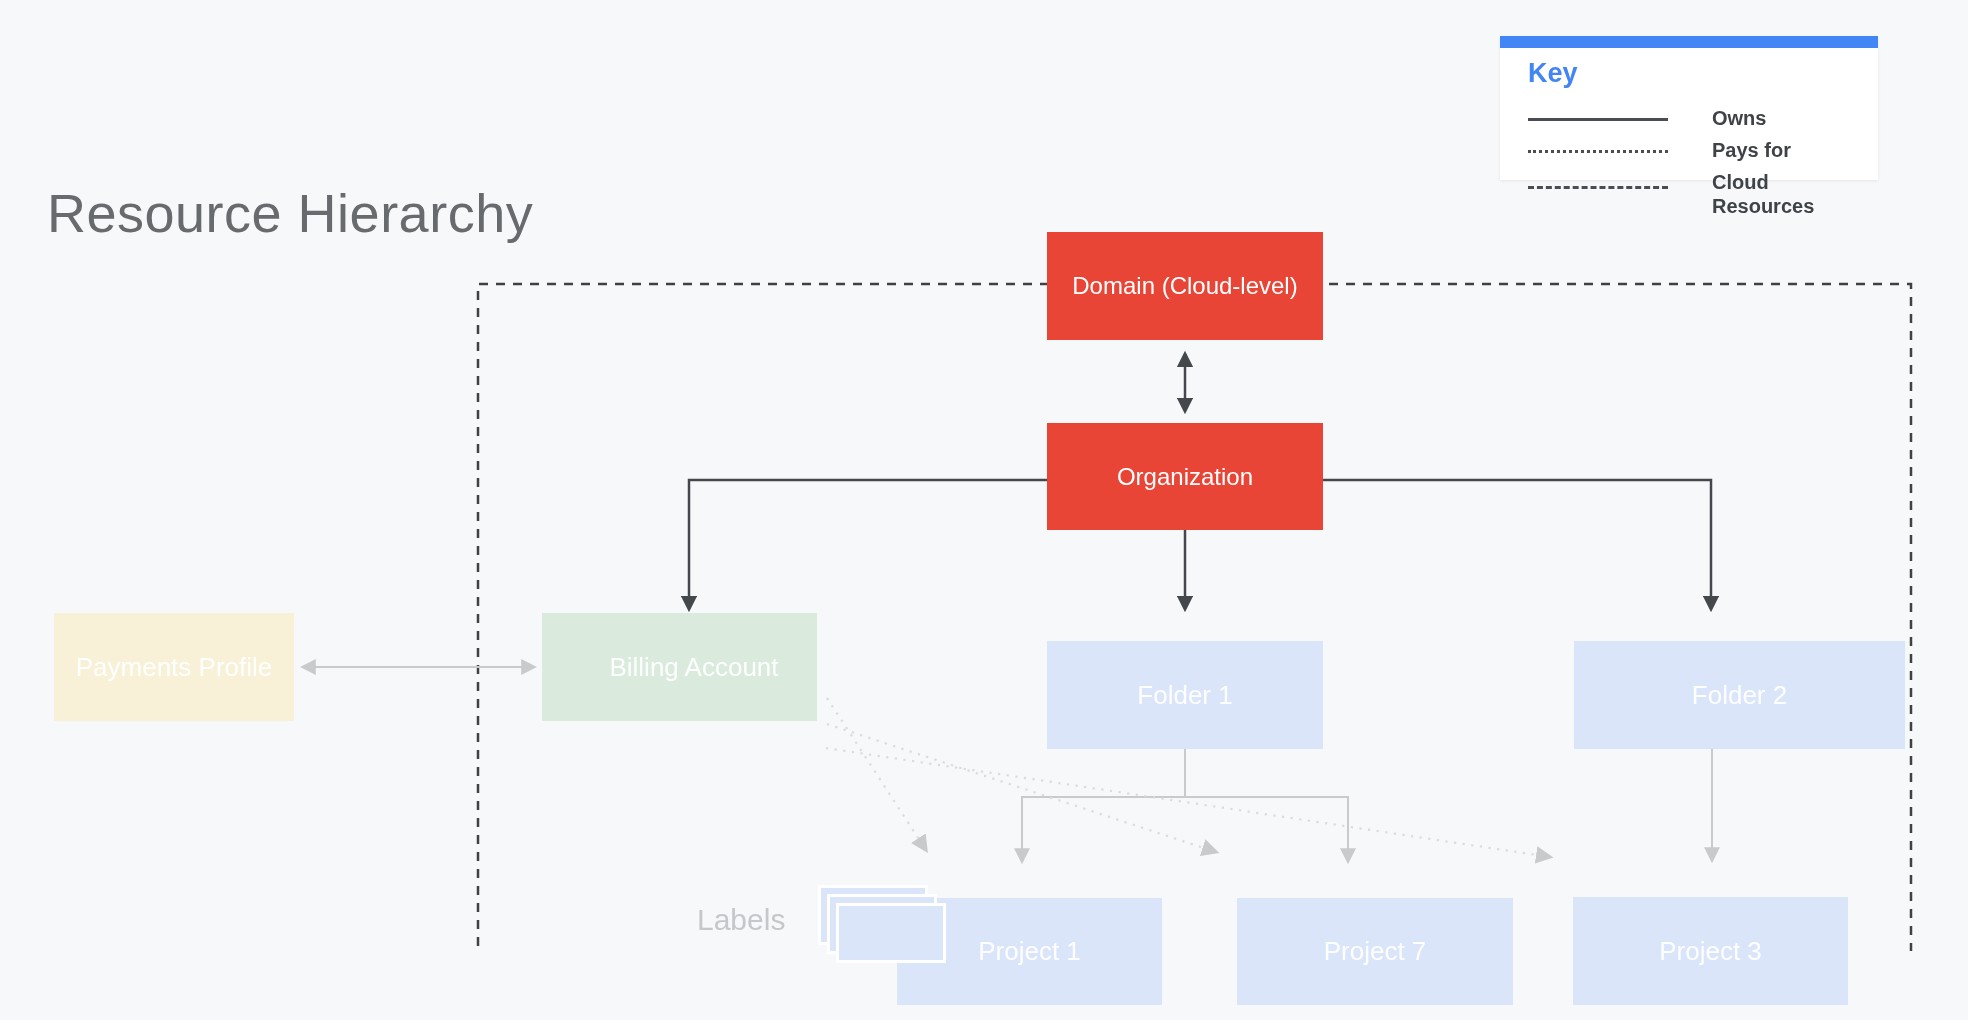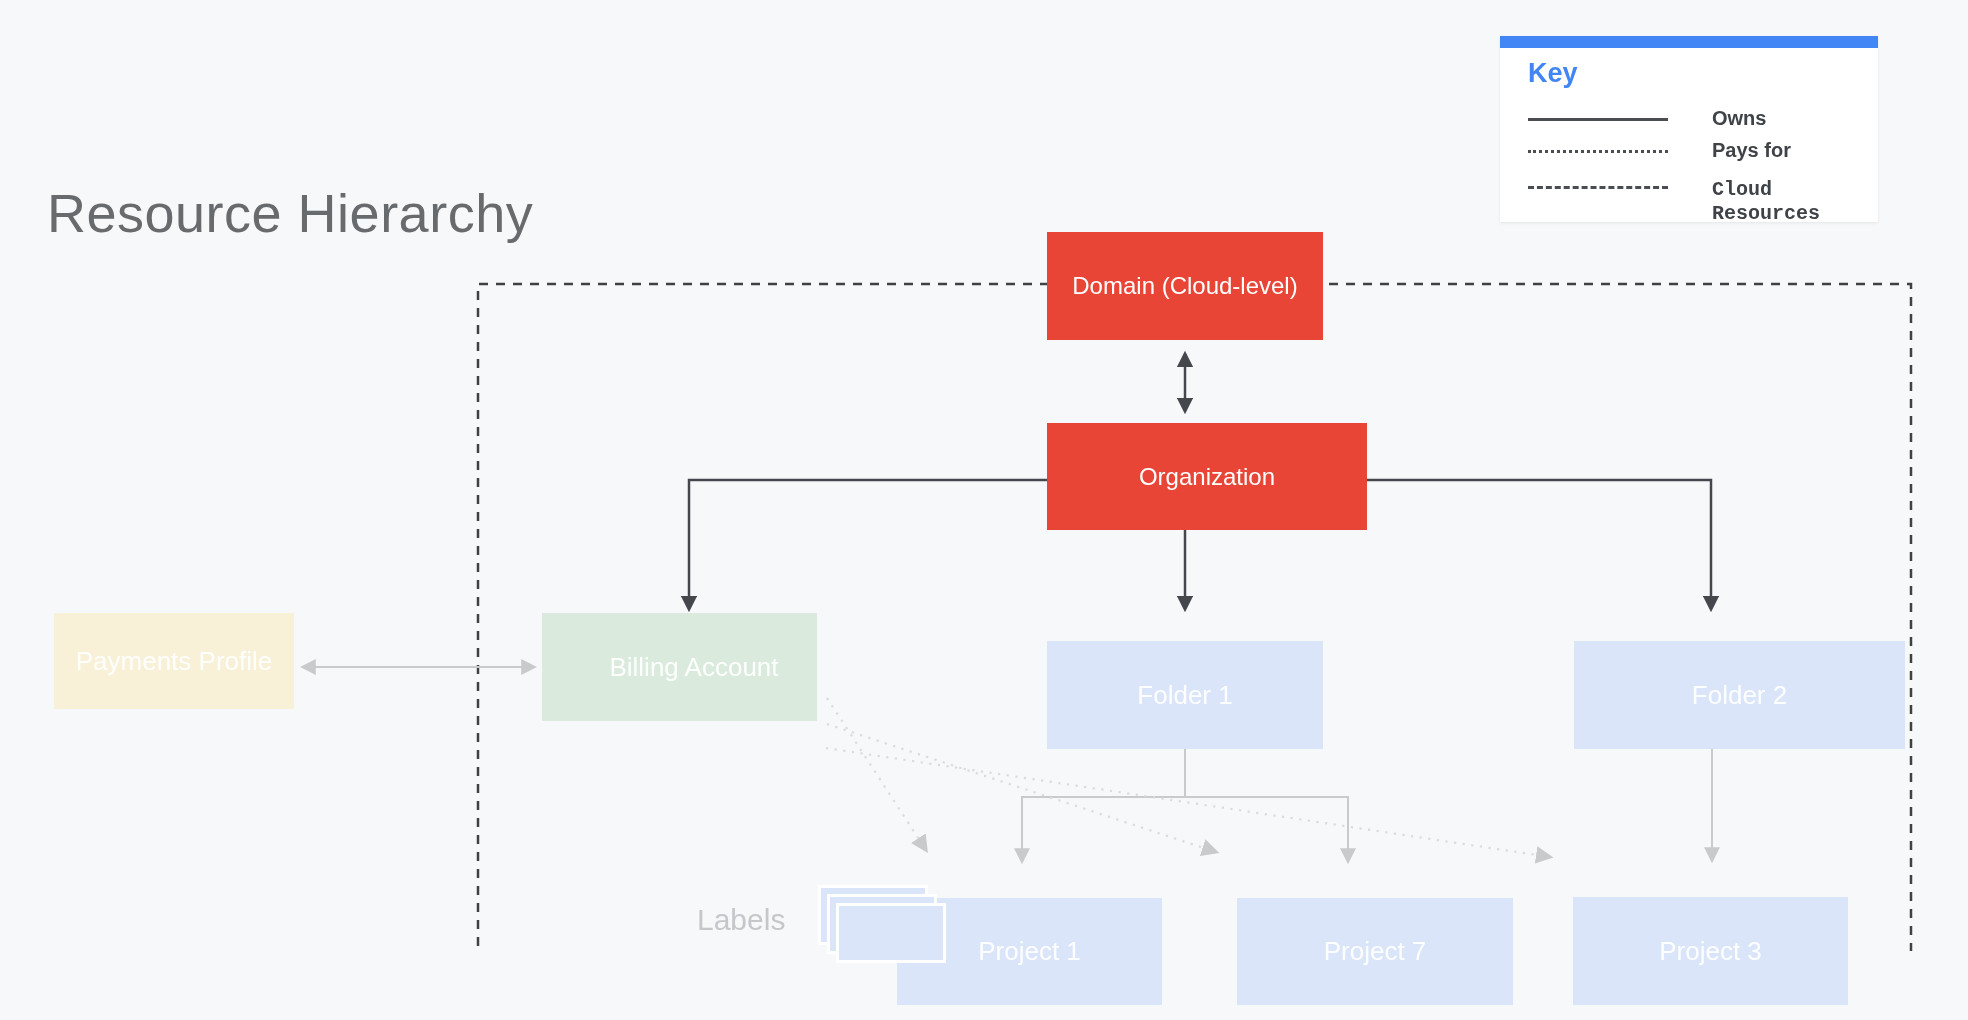--- a/index.html
+++ b/index.html
@@ -25,47 +25,47 @@
 
   .node{position:absolute;display:flex;align-items:center;justify-content:center;text-align:center;z-index:2;}
   .node.red{background:var(--red);color:#FFFFFF;font-size:24px;}
   .node.red .bold{font-weight:400;}
   .node.pastel{font-size:26px;color:rgba(255,255,255,.95);}
   .bg-blue{background:var(--pastel-blue);margin-top:28px;}
   .bg-green{background:var(--pastel-green);padding-left:29px;}
   .bg-cream{background:var(--pastel-cream);}
 
   .n-domain{left:1047px;top:232px;width:276px;height:108px;}
-  .n-org{left:1047px;top:423px;width:320px;height:107px;}
-  .n-payments{left:54px;top:613px;width:240px;height:96px;}
+  .n-org{left:1047px;top:423px;width:276px;height:107px;}
+  .n-payments{left:54px;top:613px;width:240px;height:108px;}
   .n-billing{left:542px;top:613px;width:275px;height:108px;}
   .n-folder1{left:1047px;top:613px;width:276px;height:108px;}
   .n-folder2{left:1574px;top:613px;width:331px;height:108px;}
   .n-project1{left:897px;top:870px;width:265px;height:107px;}
   .n-project2{left:1237px;top:870px;width:276px;height:107px;}
   .n-project3{left:1573px;top:869px;width:275px;height:108px;}
 
   .labels-caption{position:absolute;left:697px;top:903px;font-size:30px;color:var(--label-gray);z-index:3;}
   .labels-icon{position:absolute;left:818px;top:885px;width:132px;height:80px;z-index:3;}
   .labels-icon .card{position:absolute;width:110px;height:60px;background:var(--pastel-blue);border:3px solid #FFFFFF;}
   .labels-icon .c1{left:0;top:0;}
   .labels-icon .c2{left:9px;top:9px;}
   .labels-icon .c3{left:18px;top:18px;}
 
-  .legend{position:absolute;left:1500px;top:36px;width:378px;height:186px;background:#FFFFFF;z-index:4;box-shadow:0 1px 3px rgba(0,0,0,.08);}
+  .legend{position:absolute;left:1500px;top:36px;width:378px;height:144px;background:#FFFFFF;z-index:4;box-shadow:0 1px 3px rgba(0,0,0,.08);}
   .legend .topbar{position:absolute;left:0;top:0;width:100%;height:12px;background:var(--blue);}
   .legend .key-title{position:absolute;left:28px;top:22px;font-size:27px;font-weight:700;color:var(--blue);}
   .legend .sample{position:absolute;left:28px;width:140px;height:0;}
   .legend .sample.solid{top:82px;border-top:3px solid #4A4E52;}
   .legend .sample.dotted{top:114px;border-top:3px dotted #4A4E52;}
   .legend .sample.dashed{top:150px;border-top:3px dashed #4A4E52;}
   .legend .lg-label{position:absolute;left:212px;width:160px;font-size:20px;font-weight:700;color:#3F4347;line-height:24px;}
   .legend .lbl-owns{top:70px;}
   .legend .lbl-pays{top:102px;}
-  .legend .lbl-cloud{top:142px;font-family:Liberation Mono, monospace;}
+  .legend .lbl-cloud{top:134px;}
 </style>
 </head>
 <body>
 
 <div class="stage">
 
   <div class="page-title">Resource Hierarchy</div>
 
   <svg class="connectors" width="1968" height="1020" viewBox="0 0 1968 1020" fill="none">
     <defs>

